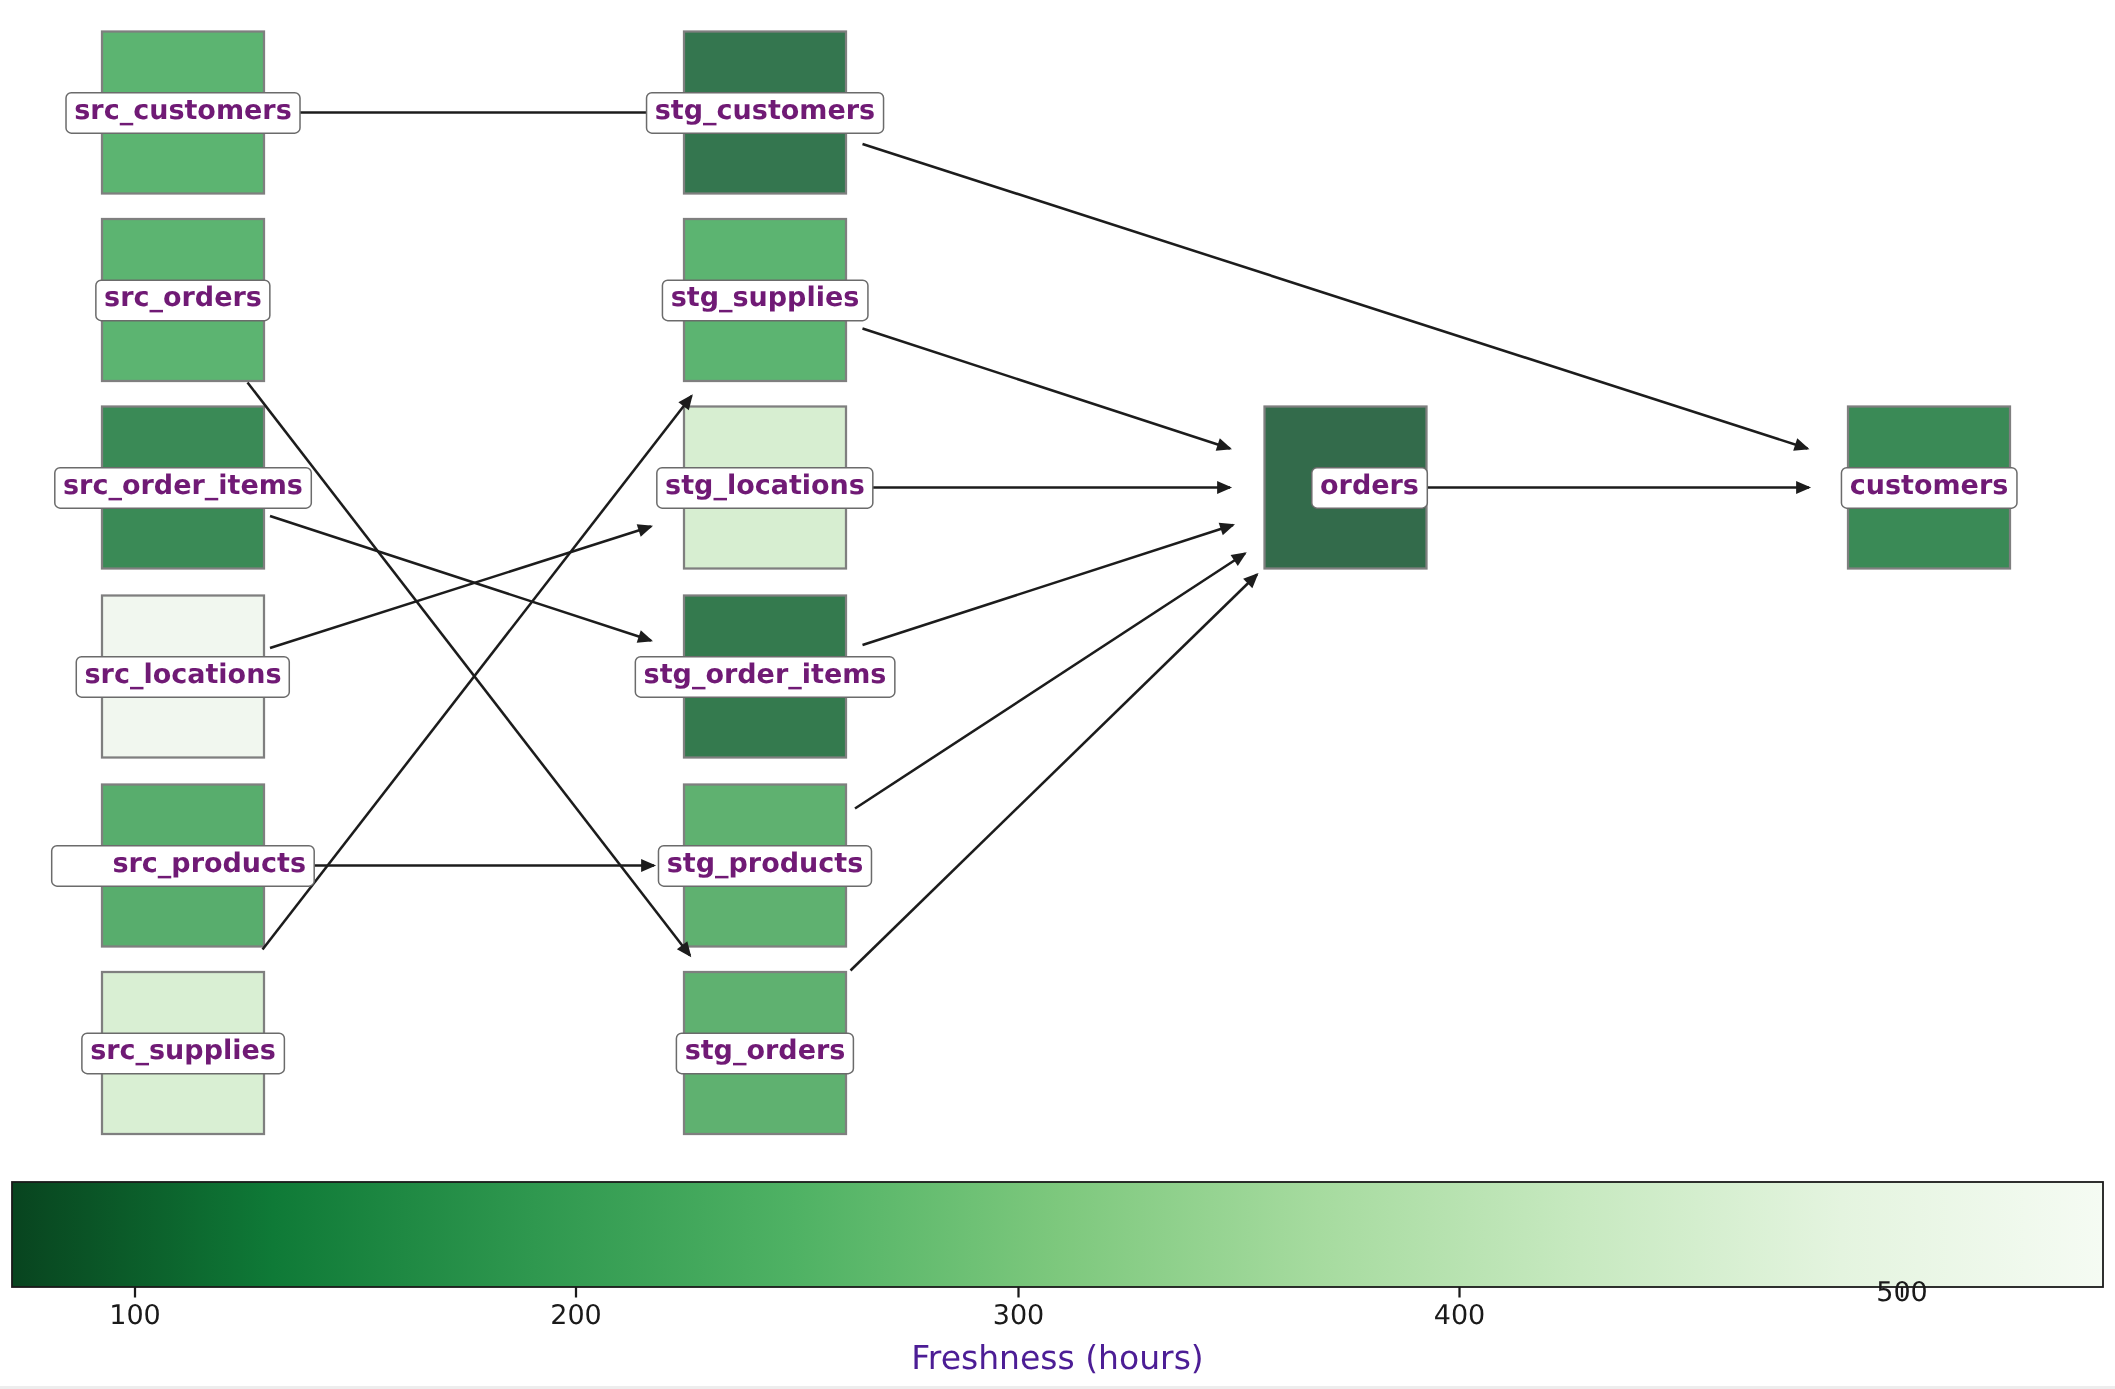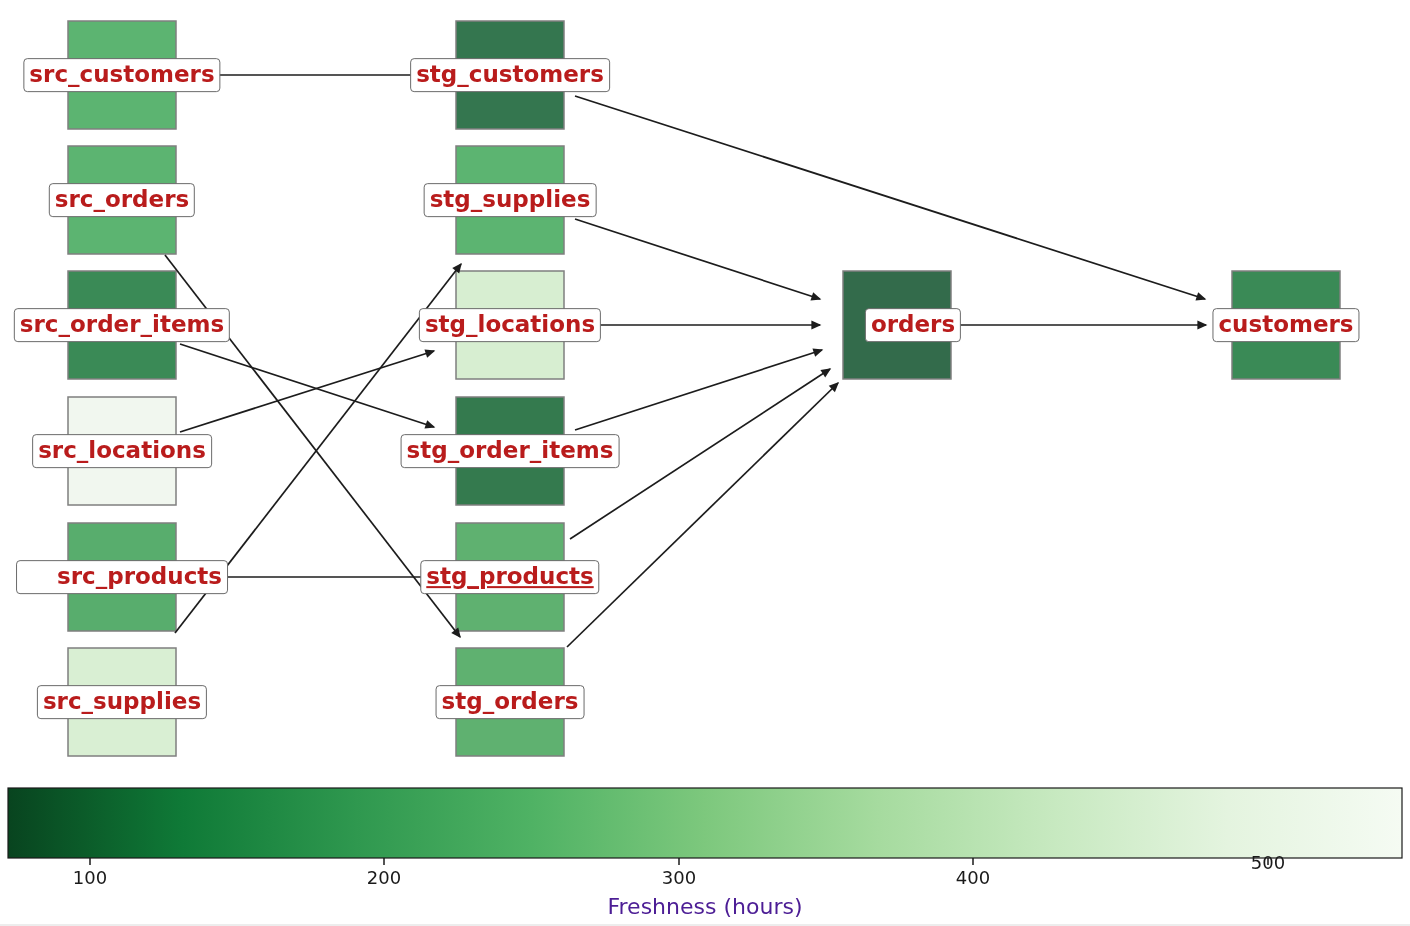--- a/index.html
+++ b/index.html
@@ -8,22 +8,22 @@
     width:1410px;height:926px;
     background:#ffffff;
     overflow:hidden;
     font-family:"DejaVu Sans","Liberation Sans",sans-serif;
   }
   #diagram-svg{position:absolute;left:0;top:0;}
   .node-label{
     position:absolute;
     transform:translate(-50%,-50%);
     font-weight:bold;
-    font-size:23px;
-    color:#b91c1c;
+    font-size:18px;
+    color:#701a75;
     background:#ffffff;
     border:1.4px solid #6b6b6b;
     border-radius:4px;
     padding:1px 5px 2px 5px;
     white-space:nowrap;
     line-height:1.25;
     z-index:3;
   }
   .tick-label{
     position:absolute;
@@ -107,21 +107,21 @@
       <div class="node-label" style="left: 122px; top: 75px;">src_customers</div>
       <div class="node-label" style="left: 122px; top: 200px;">src_orders</div>
       <div class="node-label" style="left: 122px; top: 325px;">src_order_items</div>
       <div class="node-label" style="left: 122px; top: 451px;">src_locations</div>
       <div class="node-label" style="left: 122px; top: 577px; padding-left: 40px;">src_products</div>
       <div class="node-label" style="left: 122px; top: 702px;">src_supplies</div>
       <div class="node-label" style="left: 510px; top: 75px;">stg_customers</div>
       <div class="node-label" style="left: 510px; top: 200px;">stg_supplies</div>
       <div class="node-label" style="left: 510px; top: 325px;">stg_locations</div>
       <div class="node-label" style="left: 510px; top: 451px;">stg_order_items</div>
-      <div class="node-label" style="left: 510px; top: 577px; text-decoration: underline;">stg_products</div>
+      <div class="node-label" style="left: 510px; top: 577px;">stg_products</div>
       <div class="node-label" style="left: 510px; top: 702px; text-align: center;">stg_orders</div>
       <div class="node-label" style="left: 897px; top: 325px; margin-left: 16px;">orders</div>
       <div class="node-label" style="left: 1286px; top: 325px;">customers</div>
       <div class="tick-label" style="left: 90px; top: 877px;">100</div>
       <div class="tick-label" style="left: 384px; top: 877px;">200</div>
       <div class="tick-label" style="left: 679px; top: 877px;">300</div>
       <div class="tick-label" style="left: 973px; top: 877px;">400</div>
       <div class="tick-label" style="left: 1268px; top: 862px;">500</div>
       <div class="axis-label" style="left: 705px; top: 906px;">Freshness (hours)</div>
     </div>

